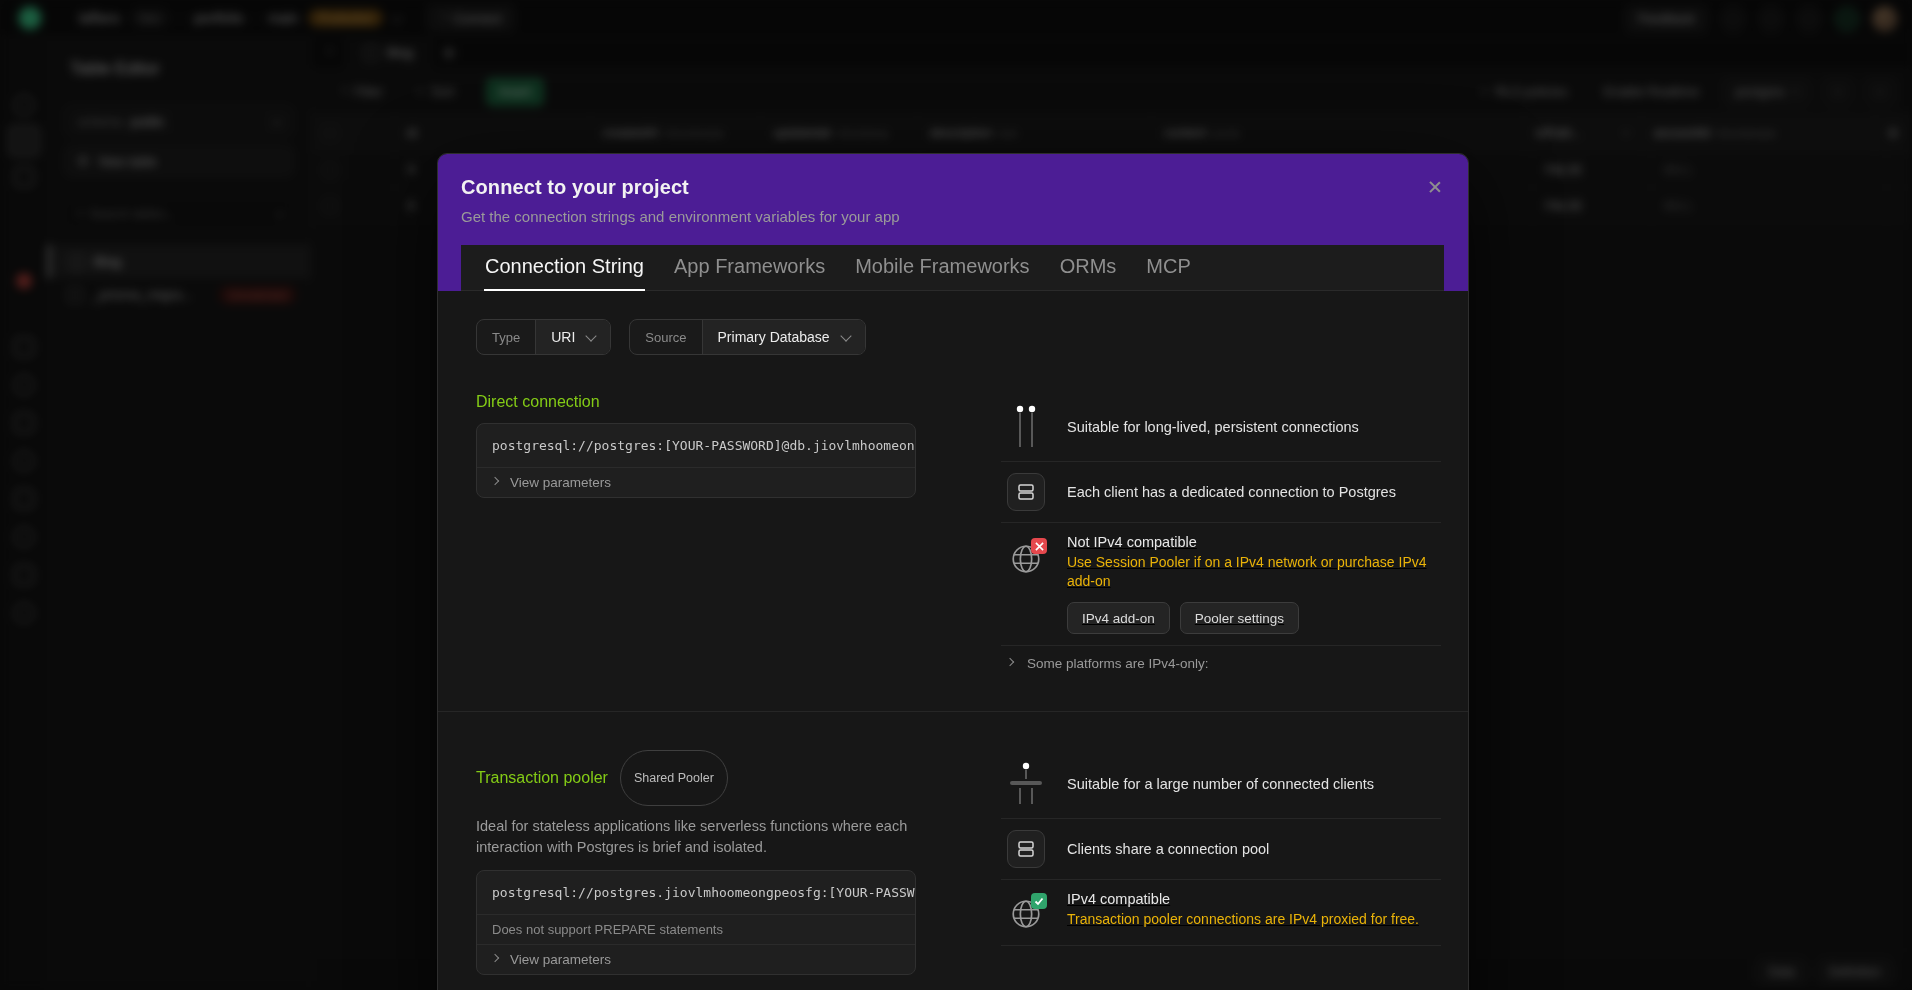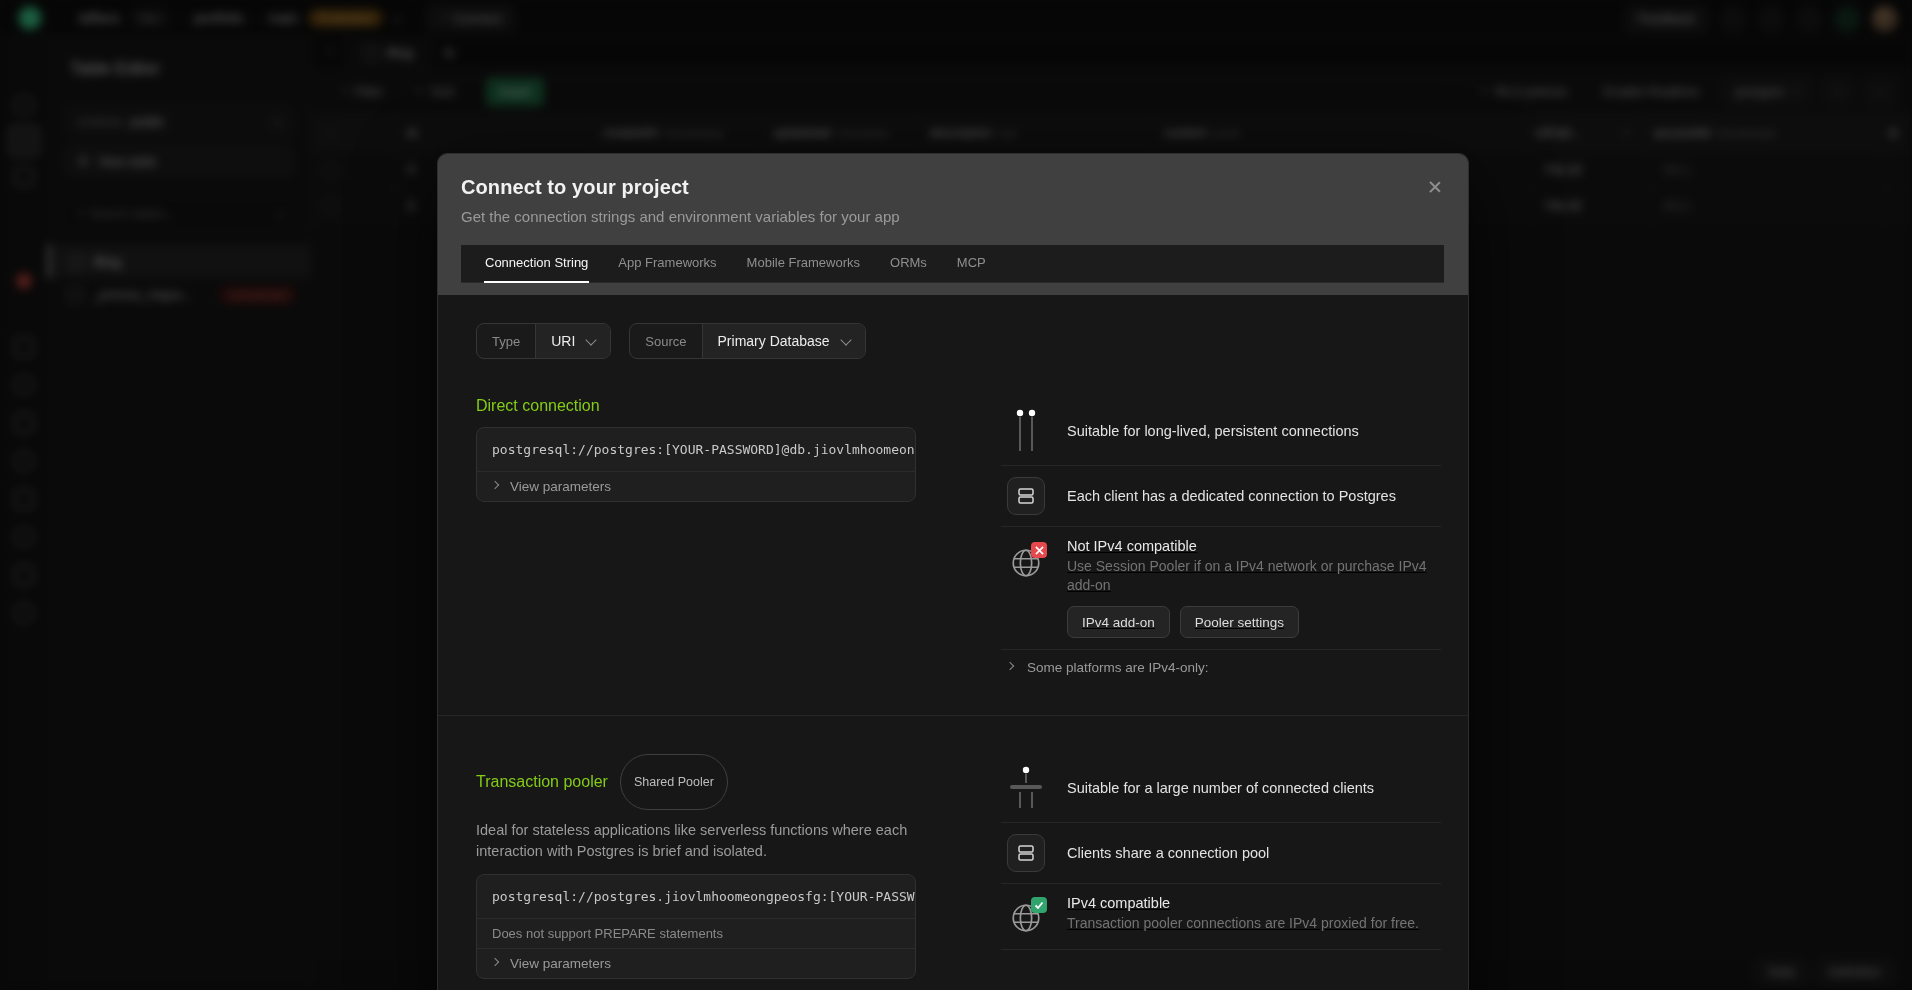--- a/index.html
+++ b/index.html
@@ -63,26 +63,26 @@
 
   .gfooter { position:absolute; left:0; right:0; bottom:0; height:38px; background:#161616; border-top:1px solid #232323; display:flex; align-items:center; padding:0 18px; gap:10px; font-size:12.5px; color:#9a9a9a; }
   .pg-box { min-width:34px; height:24px; border:1px solid #2e2e2e; border-radius:5px; background:#1d1d1d; display:flex; align-items:center; justify-content:center; color:#ddd; }
   .gfooter .right { margin-left:auto; display:flex; gap:8px; }
   .foot-btn { height:26px; padding:0 12px; border:1px solid #2e2e2e; border-radius:6px; background:#1d1d1d; display:flex; align-items:center; color:#bdbdbd; }
 
   
   #overlay { position:absolute; inset:0; background:rgba(0,0,0,.55); }
 
   .modal { position:absolute; left:437px; top:153px; width:1032px; height:1000px; background:#171717; border:1px solid #2e2e2e; border-radius:10px; box-shadow:0 25px 80px rgba(0,0,0,.7); overflow:hidden; }
-  .m-header { background:#404040; padding:22px 24px 12px 23px; position:relative; }
+  .m-header { background:#4c1d95; padding:22px 24px 0 23px; position:relative; }
   .m-title { font-size:20px; font-weight:600; color:#f2f2f2; letter-spacing:.1px; }
   .m-sub { margin-top:9px; font-size:15px; color:#9a9a9a; }
   .m-close { position:absolute; top:18px; right:18px; width:30px; height:30px; display:flex; align-items:center; justify-content:center; border-radius:6px; color:#8f8f8f; }
   .m-tabs { display:flex; gap:28px; padding:0 23px; margin-top:20px; border-bottom:1px solid #2a2a2a; background:#1c1c1c; }
-  .m-tab { padding:10px 1px 12px 1px; font-size:13px; color:#8f8f8f; position:relative; }
+  .m-tab { padding:10px 1px 12px 1px; font-size:20px; color:#8f8f8f; position:relative; }
   .m-tab.active { color:#f5f5f5; }
   .m-tab.active::after { content:""; position:absolute; left:0; right:0; bottom:-1px; height:2px; background:#fff; }
 
   .m-body { background:#171717; }
   .m-controls { padding:28px 29px 0 38px; display:flex; gap:18px; }
   .control { display:inline-flex; height:36px; border:1px solid #363636; border-radius:8px; overflow:hidden; background:#1a1a1a; }
   .control .lbl { display:flex; align-items:center; padding:0 15px; font-size:13px; color:#8a8a8a; border-right:1px solid #363636; }
   .control .val { display:flex; align-items:center; gap:12px; padding:0 15px; font-size:14px; color:#ececec; background:#232323; }
 
   .m-section { display:flex; gap:85px; padding:38px 29px 28px 38px; border-bottom:1px solid #262626; }
@@ -99,21 +99,21 @@
   .code-note { border-top:1px solid #2b2b2b; padding:7px 15px; font-size:13px; color:#8a8a8a; }
   .code-params { border-top:1px solid #2b2b2b; padding:7px 15px; display:flex; align-items:center; gap:12px; font-size:13.5px; color:#9a9a9a; }
 
   .info-row { display:flex; gap:18px; align-items:center; padding:11px 2px; border-top:1px solid #262626; }
   .info-row:first-child { border-top:none; }
   .info-row.top { align-items:flex-start;text-decoration:underline; }
   .info-row.bordered-bottom { border-bottom:1px solid #262626; }
   .icon-cell { width:46px; flex:none; display:flex; justify-content:center; }
   .info-text { font-size:14.5px; color:#e3e3e3; }
   .info-title { font-size:14.5px; font-weight:500; color:#e8e8e8; }
-  .info-sub { margin-top:3px; font-size:14px; color:#737373; line-height:19px; }
+  .info-sub { margin-top:3px; font-size:14px; color:#eab308; line-height:19px; }
   .info-btns { display:flex; gap:10px; margin-top:11px; }
   .sm-btn { height:32px; display:inline-flex; align-items:center; padding:0 14px; background:#242424; border:1px solid #3c3c3c; border-radius:7px; font-size:13.5px; color:#dcdcdc; }
   .collapse-row { display:flex; align-items:center; gap:14px; padding:10px 2px 12px 6px; border-top:1px solid #262626; font-size:13.5px; color:#9a9a9a; }
 
   .boxed-icon { width:38px; height:38px; border:1px solid #3a3a3a; border-radius:9px; background:#202020; display:flex; align-items:center; justify-content:center; }
   .globe-wrap { position:relative; width:34px; height:34px; }
   .globe-badge { position:absolute; top:-4px; right:-4px; width:16px; height:16px; border-radius:4px; display:flex; align-items:center; justify-content:center; }
   .globe-badge.err { background:#e5484d; }
   .globe-badge.ok { background:#30a46c; }
 

